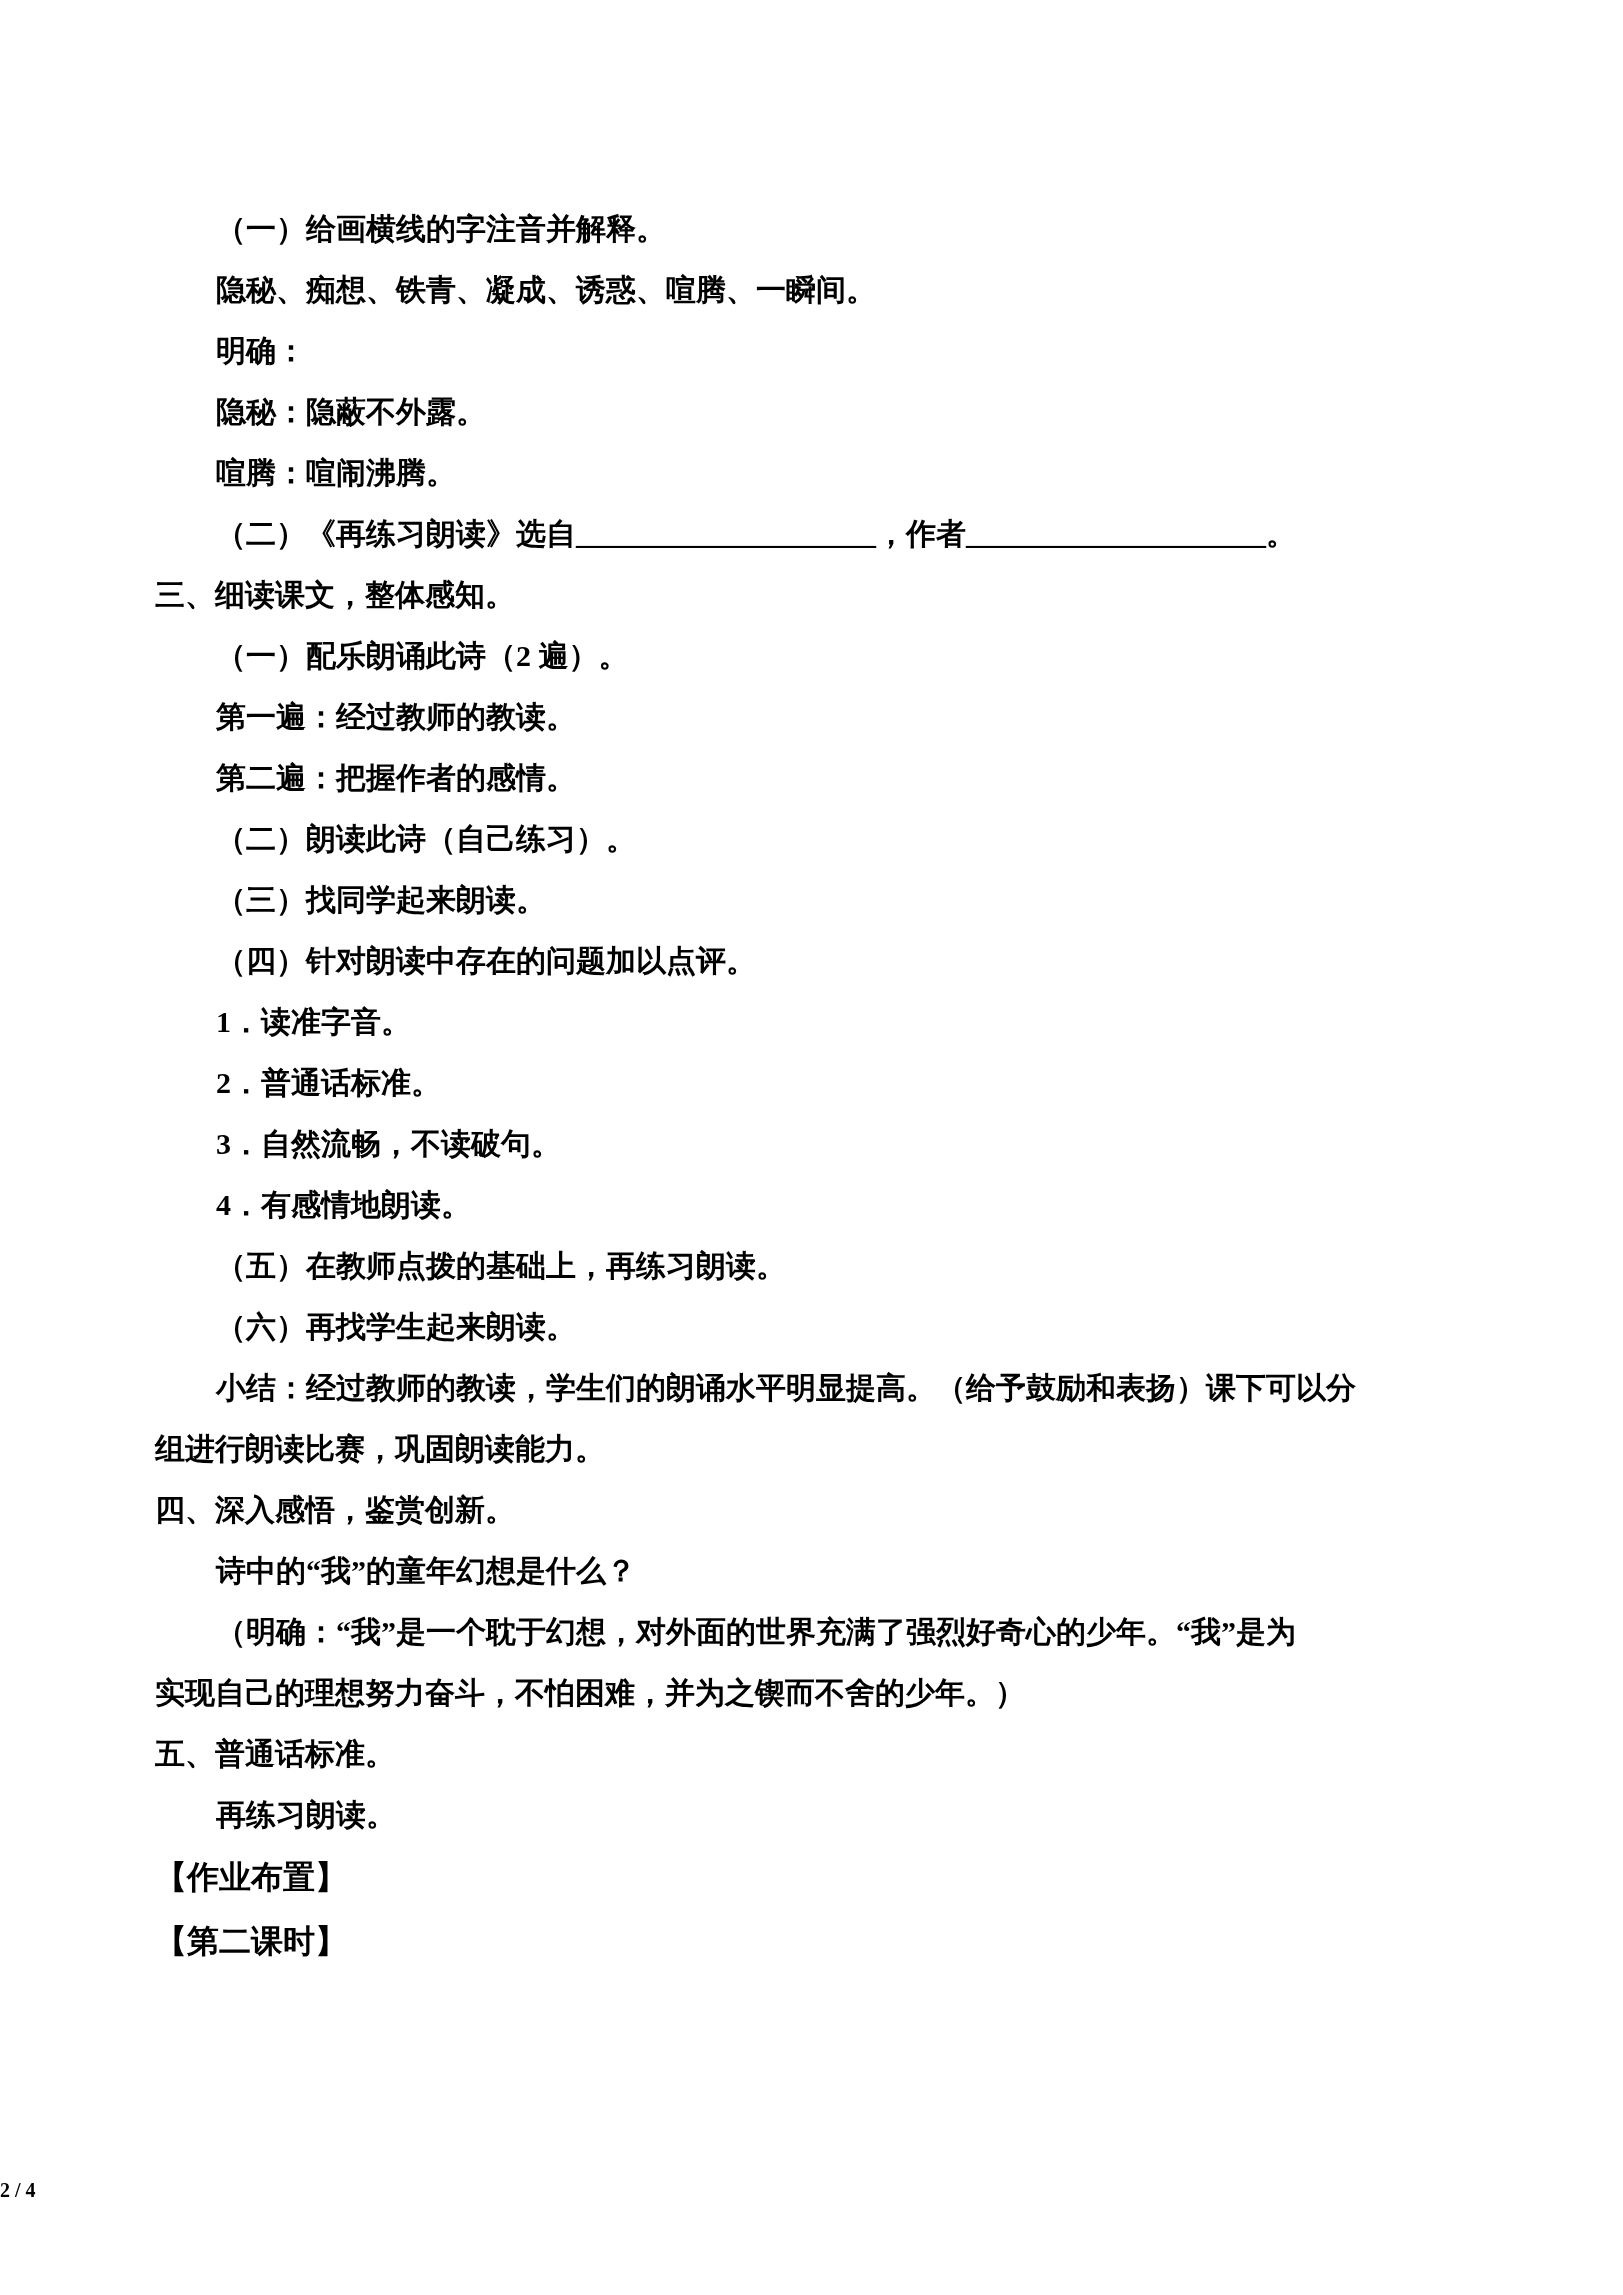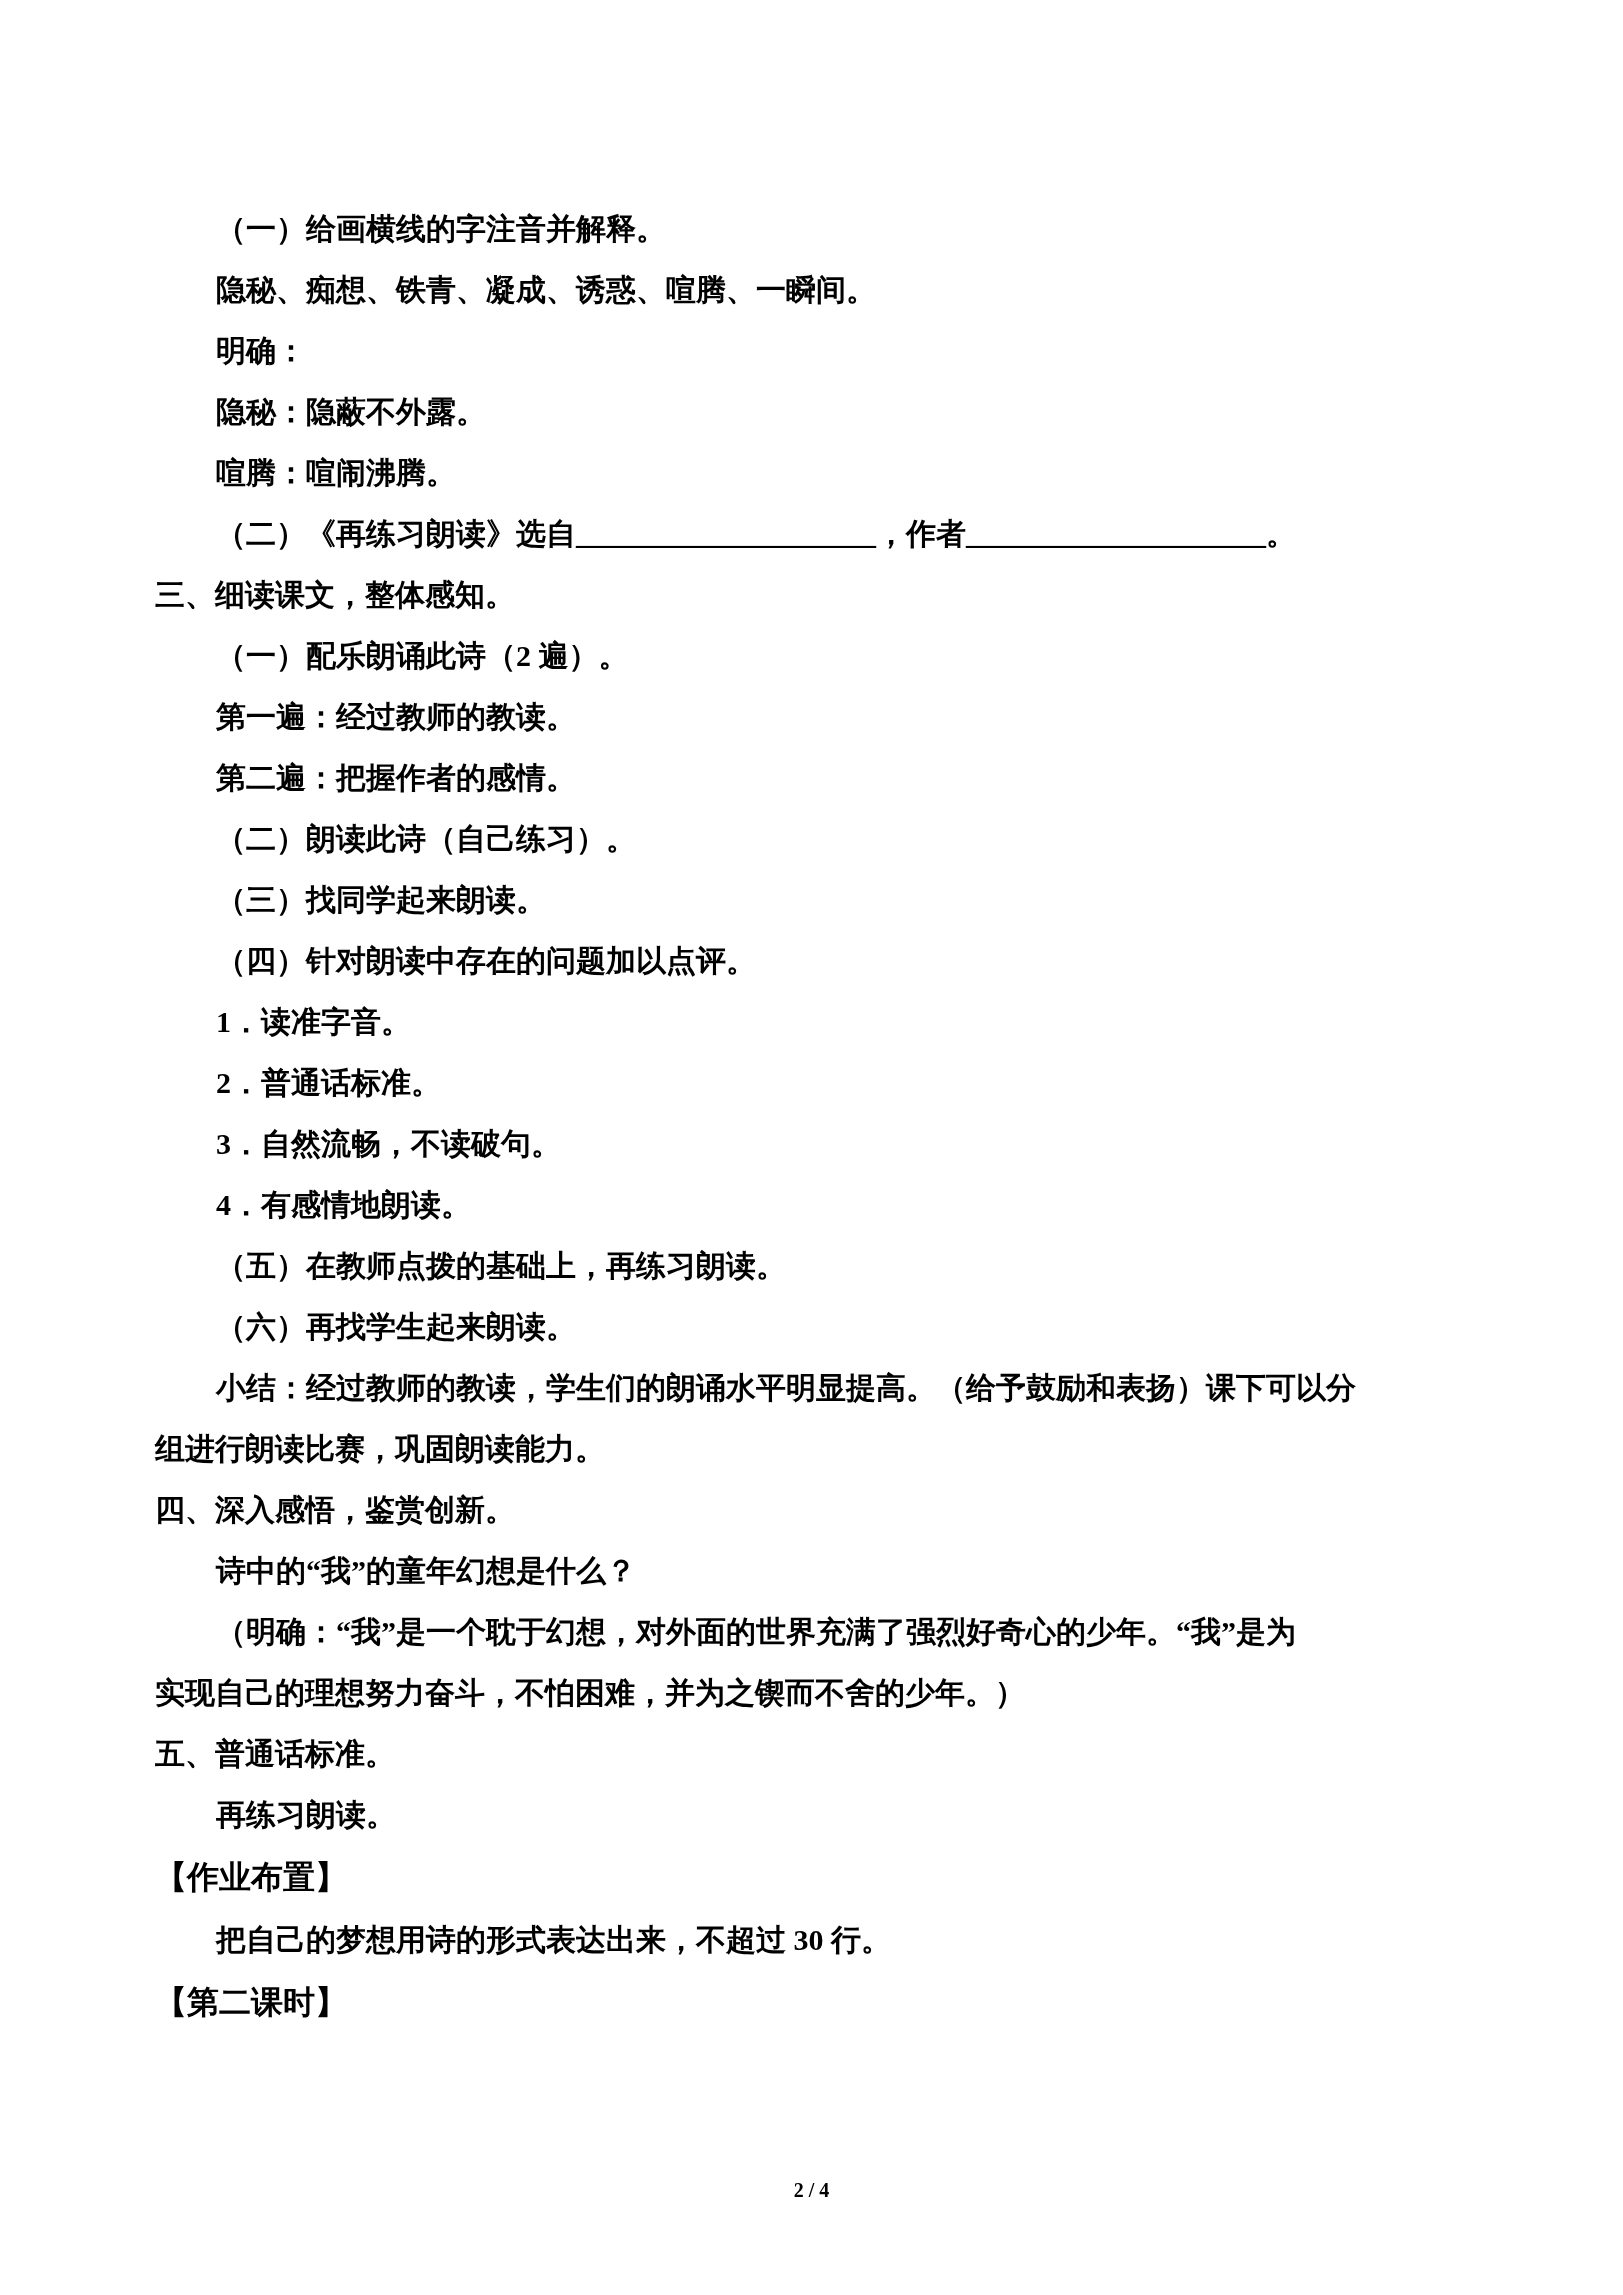--- a/index.html
+++ b/index.html
@@ -40,21 +40,20 @@
     font-weight: bold;
     font-size: 32px;
     line-height: 64px;
     text-indent: 0;
   }
   .footer {
     position: absolute;
     top: 2179px;
     left: 0;
     width: 1623px;
-    text-align: center;
     font-size: 20px;
     font-weight: bold;
     font-family: "Liberation Serif", "DejaVu Serif", serif;
     color: #000000;
   }
 </style>
 </head>
 <body>
 
 <div class="page">
@@ -81,18 +80,17 @@
       <p class="line indent">（六）再找学生起来朗读。</p>
       <p class="line indent">小结：经过教师的教读，学生们的朗诵水平明显提高。（给予鼓励和表扬）课下可以分</p>
       <p class="line plain">组进行朗读比赛，巩固朗读能力。</p>
       <p class="line plain">四、深入感悟，鉴赏创新。</p>
       <p class="line indent">诗中的“我”的童年幻想是什么？</p>
       <p class="line indent">（明确：“我”是一个耽于幻想，对外面的世界充满了强烈好奇心的少年。“我”是为</p>
       <p class="line plain">实现自己的理想努力奋斗，不怕困难，并为之锲而不舍的少年。）</p>
       <p class="line plain">五、普通话标准。</p>
       <p class="line indent">再练习朗读。</p>
       <p class="line heading">【作业布置】</p>
-      <p class="line indent">把自己的梦想用诗的形式表达出来，不超过 30 行。</p>
       <p class="line heading">【第二课时】</p>
     </div>
   <div class="footer">2 / 4</div>
 </div>
 
 
 </body></html>

